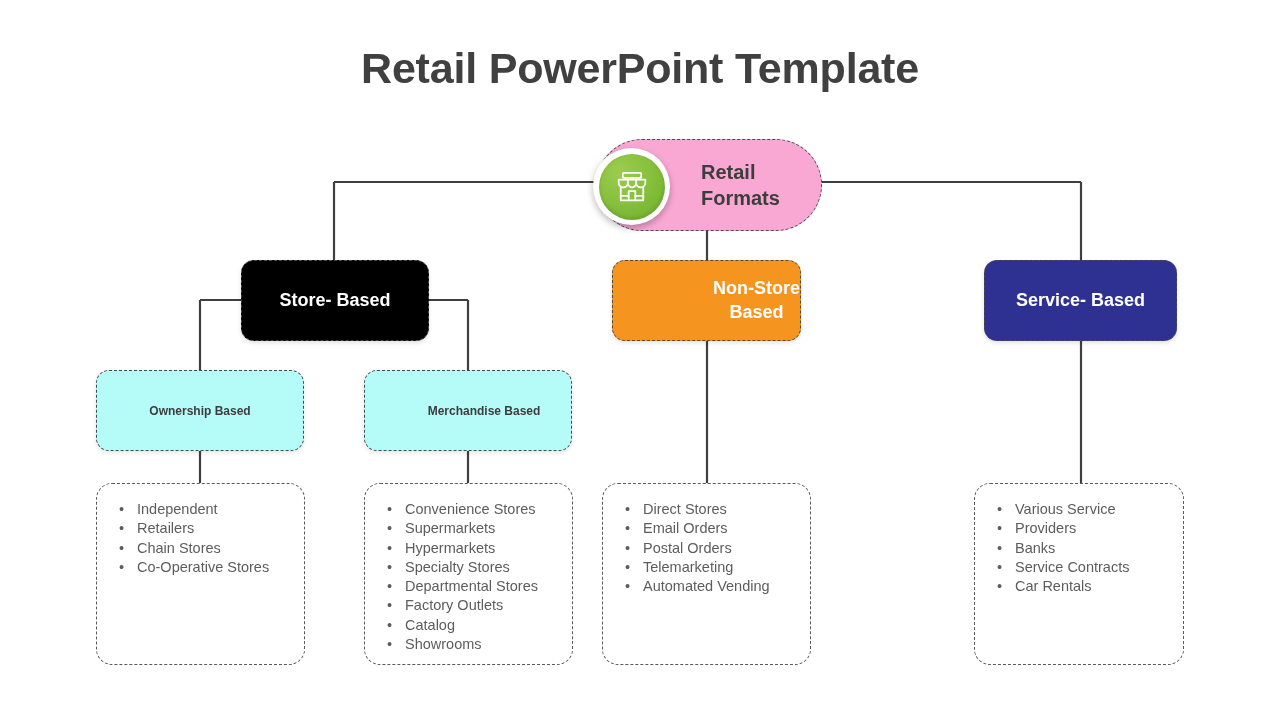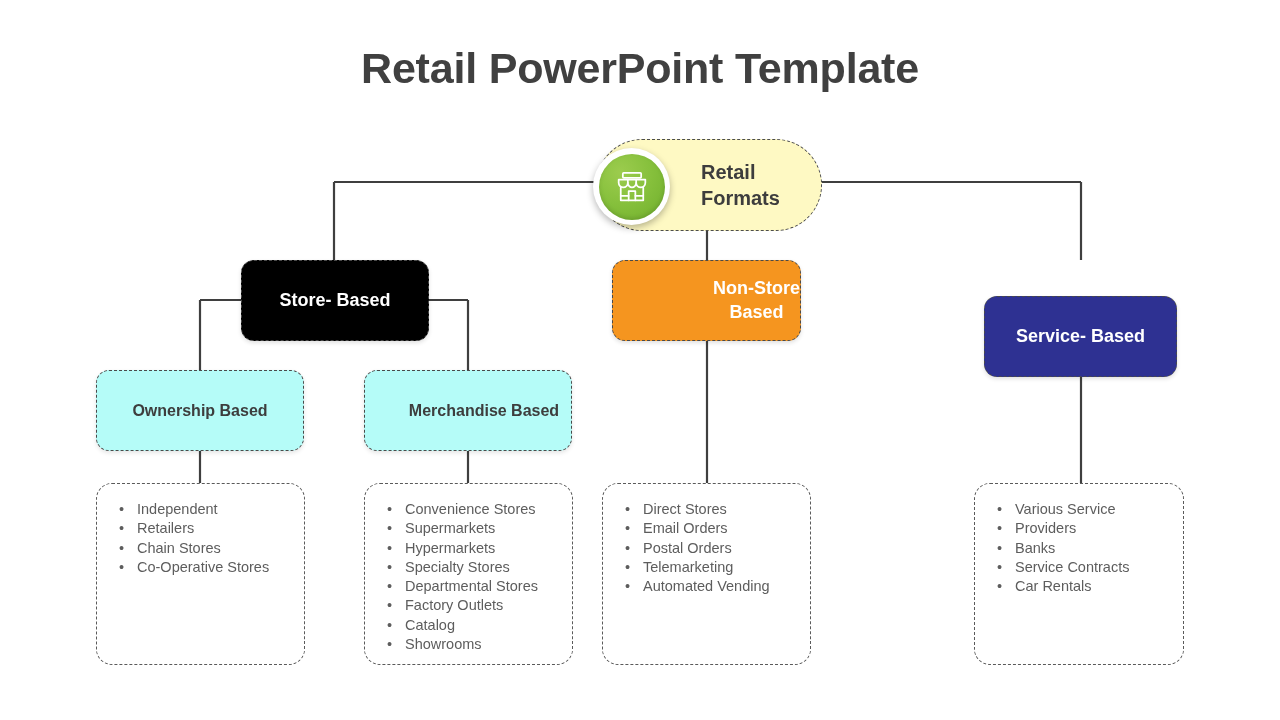--- a/index.html
+++ b/index.html
@@ -47,21 +47,21 @@
   }
 
   
   #root-node {
     position: absolute;
     left: 596px;
     top: 139px;
     width: 226px;
     height: 92px;
     box-sizing: border-box;
-    background: #fef9c3;
+    background: #f9a8d4;
     border: 1.6px dashed #4d4d4d;
     border-radius: 46px;
     display: flex;
     align-items: center;
     z-index: 4;
   }
   #root-icon-wrap {
     position: absolute;
     left: -4px;
     top: 8px;
@@ -108,35 +108,35 @@
     text-align: center;
     color: #ffffff;
     font-size: 18px;
     font-weight: bold;
     line-height: 1.33;
     z-index: 4;
     box-shadow: 0 2px 4px rgba(0,0,0,0.12);
   }
   #cat-store     { left: 241px;  top: 260px; width: 188px; height: 81px; background: #000000; }
   #cat-nonstore  { left: 612px;  top: 260px; width: 189px; height: 81px; background: #f5951f; justify-content: flex-end; }
-  #cat-service   { left: 984px;  top: 260px; width: 193px; height: 81px; background: #2e3192; margin-top: 36px; }
+  #cat-service   { left: 984px;  top: 260px; width: 193px; height: 81px; background: #2e3192; }
 
   
   .sub-box {
     position: absolute;
     box-sizing: border-box;
     background: #b5fcf8;
     border: 1.4px dashed #4a4a4a;
     border-radius: 13px;
     display: flex;
     align-items: center;
     justify-content: center;
     text-align: center;
     color: #3d3d3d;
-    font-size: 16px;
+    font-size: 12px;
     font-weight: bold;
     z-index: 4;
     box-shadow: 0 2px 4px rgba(0,0,0,0.10);
   }
   #sub-ownership   { left: 96px;  top: 370px; width: 208px; height: 81px; }
   #sub-merchandise { left: 364px; top: 370px; width: 208px; height: 81px; padding-left: 32px; }
 
   
   .list-box {
     position: absolute;

